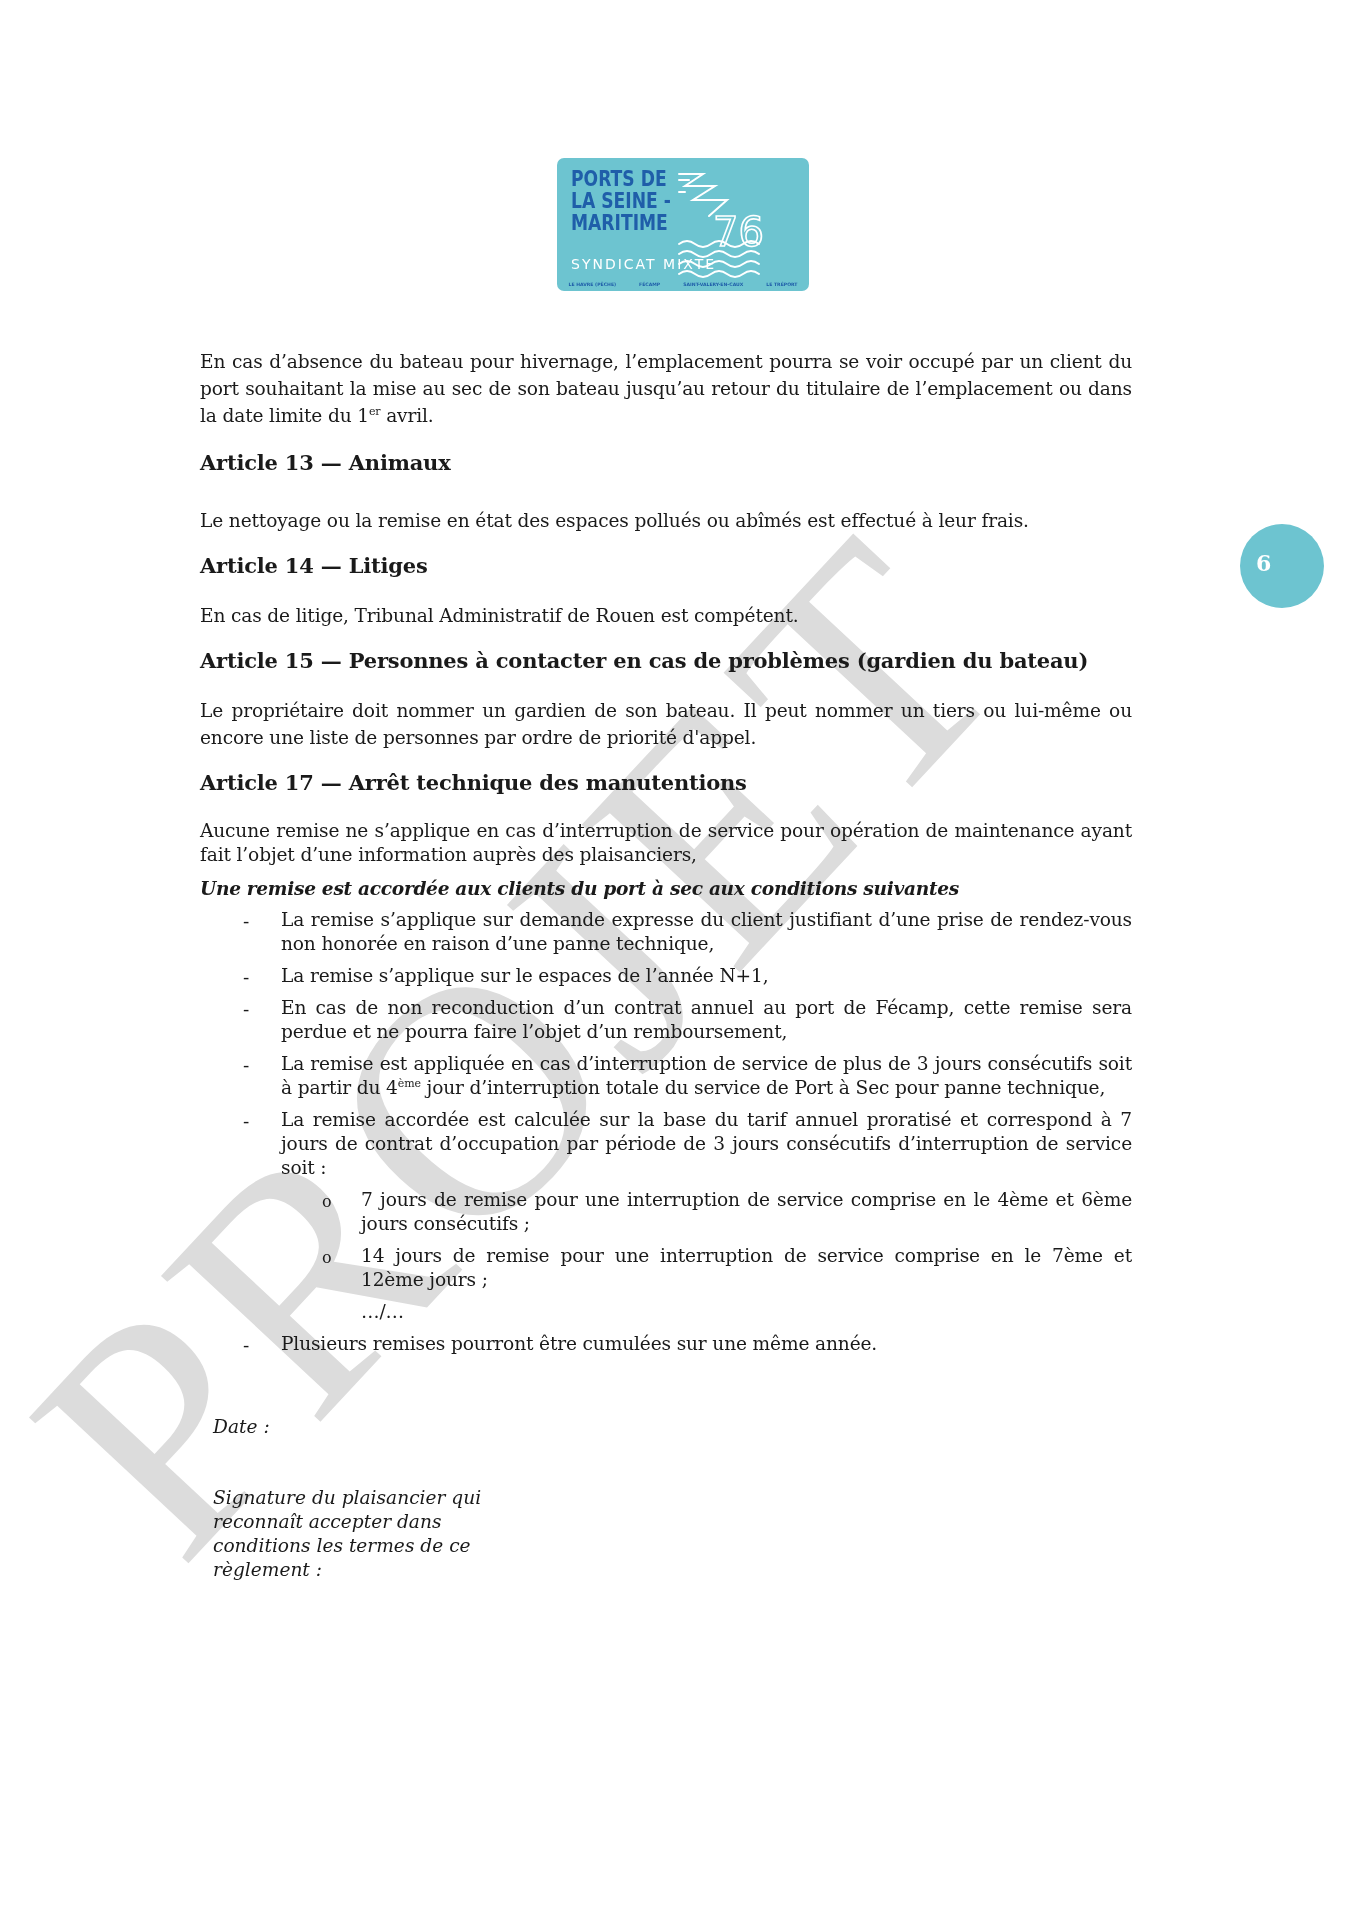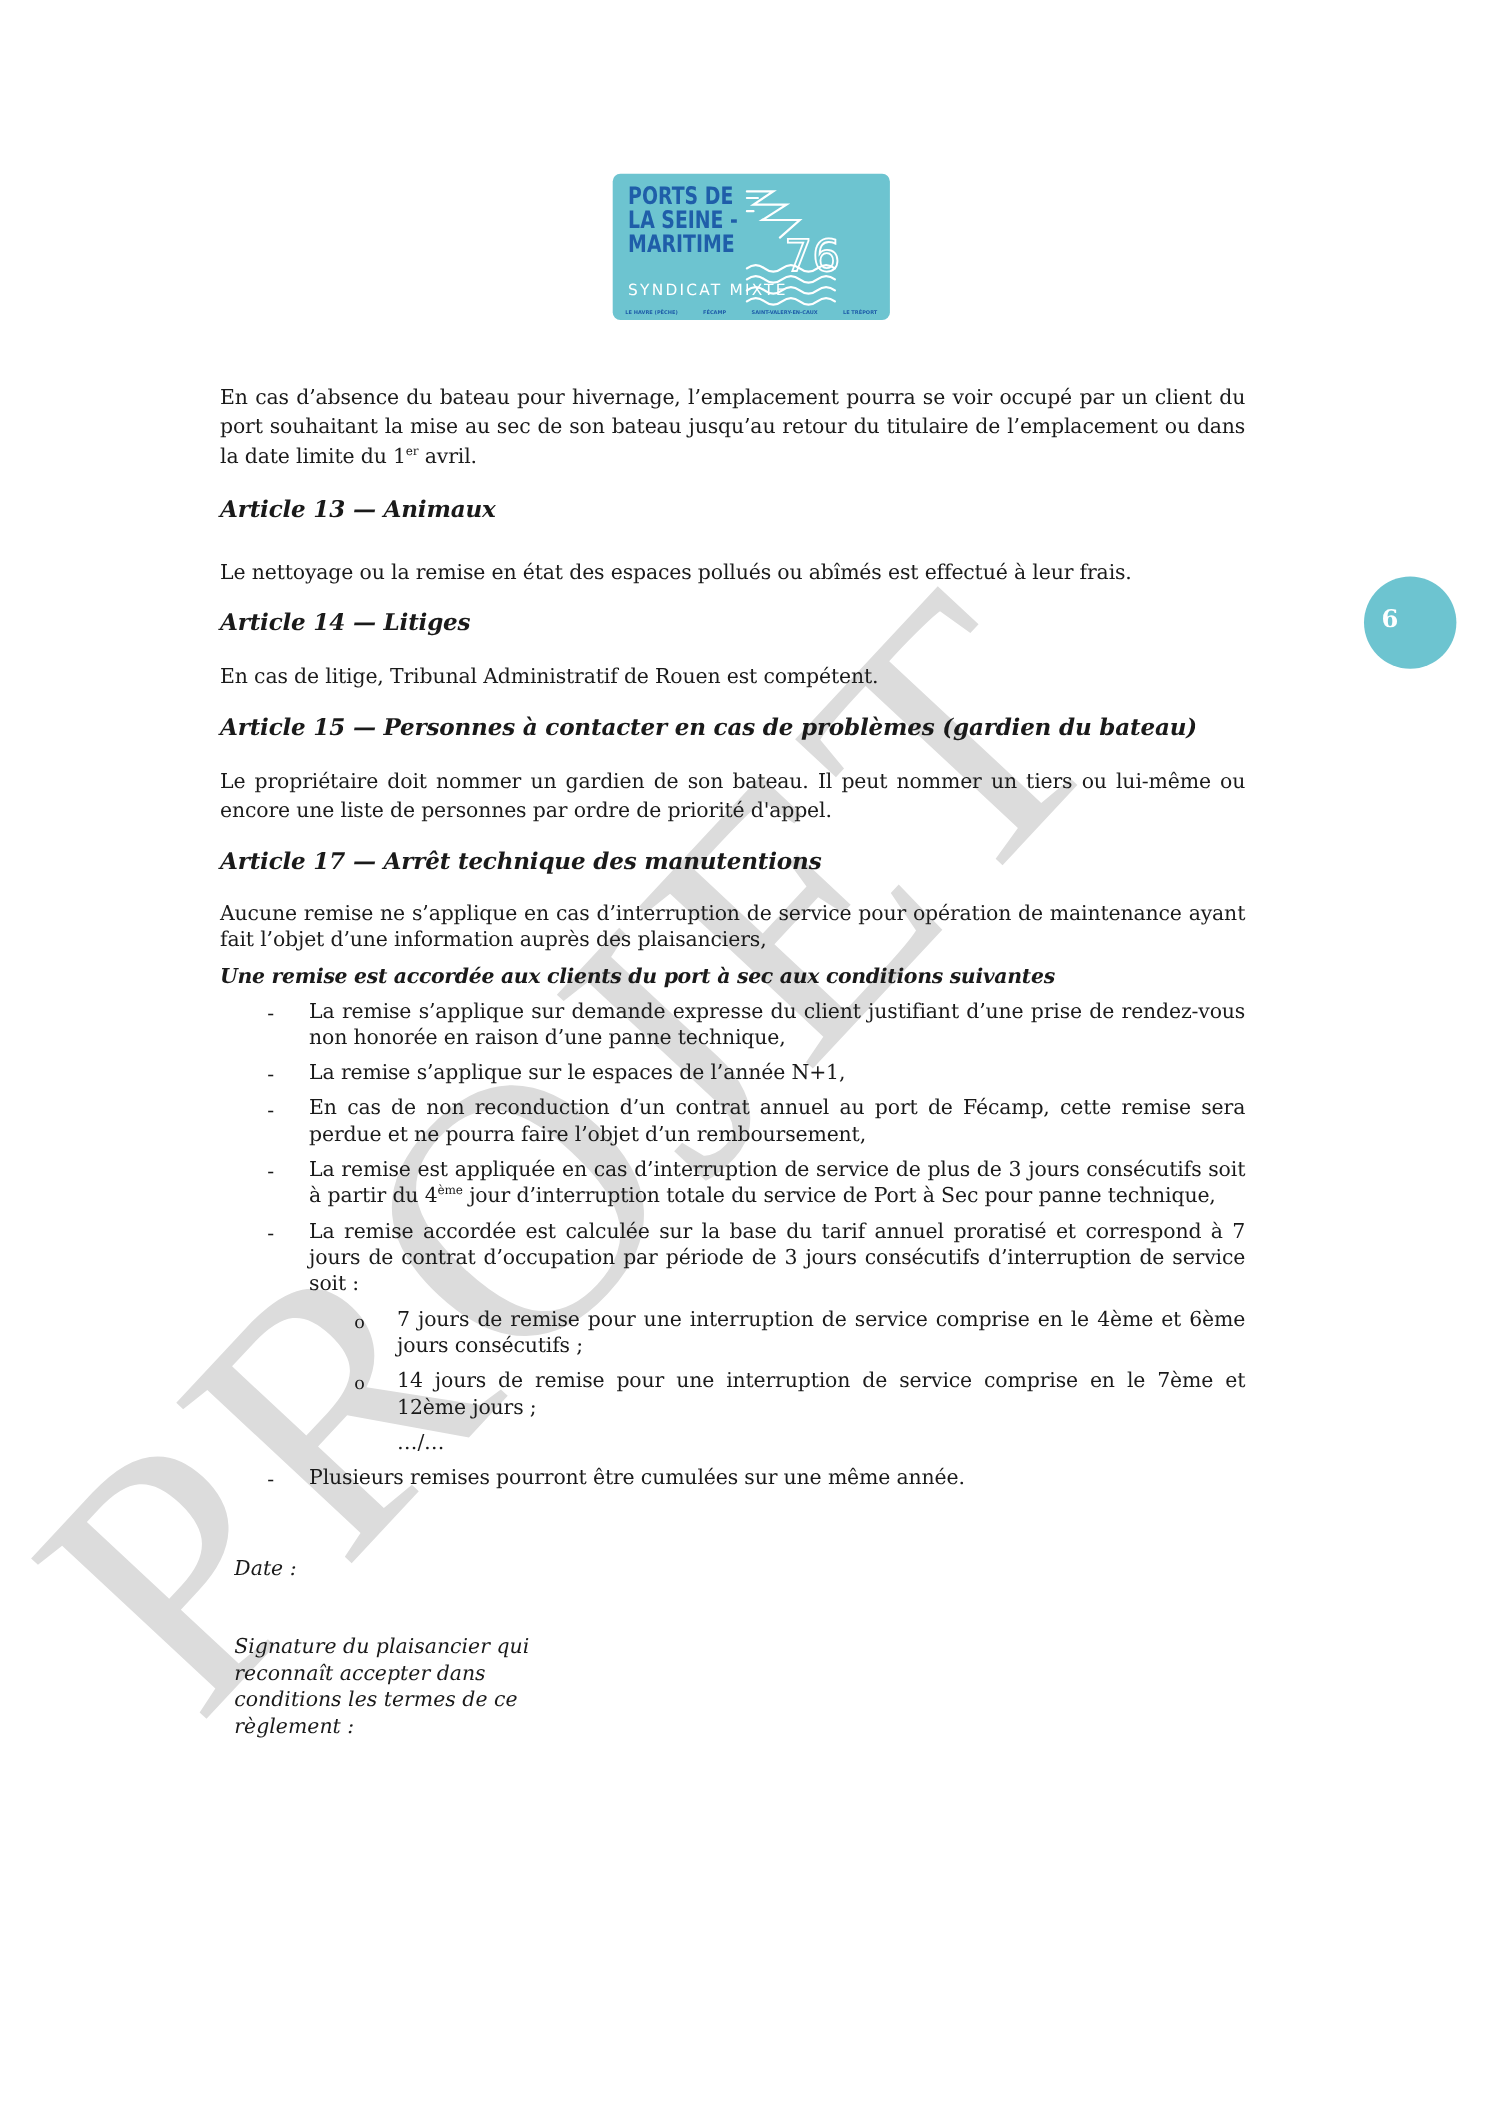--- a/index.html
+++ b/index.html
@@ -25,21 +25,21 @@
 
   
   .pagenum { position:absolute; left:1240px; top:524px; width:84px; height:84px; border-radius:50%;
              background:#6dc4d0; z-index:2; }
   .pagenum span { position:absolute; left:16px; top:26px; color:#ffffff; font-weight:bold; font-size:22px;
                   font-family:"DejaVu Serif", serif; }
 
   
   .content { position:absolute; left:200px; top:348px; width:932px; z-index:1; }
   .p { font-size:18.6px; line-height:27px; margin:0; text-align:justify; letter-spacing:-0.15px; }
-  .h { font-size:21px; font-weight:bold; margin:0; line-height:28px; letter-spacing:-0.2px;font-style:italic; }
+  .h { font-size:21px; font-weight:bold; margin:0; line-height:28px; letter-spacing:-0.2px; }
   .bold { font-size:18.6px; font-weight:bold; line-height:27px; margin:0; letter-spacing:-0.3px;font-style:italic; }
   sup { font-size:11px; line-height:0; }
 
   .bullets { margin:0; padding:0; list-style:none; }
   .bullets li { position:relative; padding-left:81px; }
   .bullets li .dash { position:absolute; left:43px; top:0; }
   .subs { margin:0; padding:0; list-style:none; }
   .subs li { position:relative; padding-left:161px; }
   .subs li .circ { position:absolute; left:122px; top:0; font-size:16px; }
   .italic { font-style:italic; font-size:18.6px; line-height:27px; margin:13px; }

